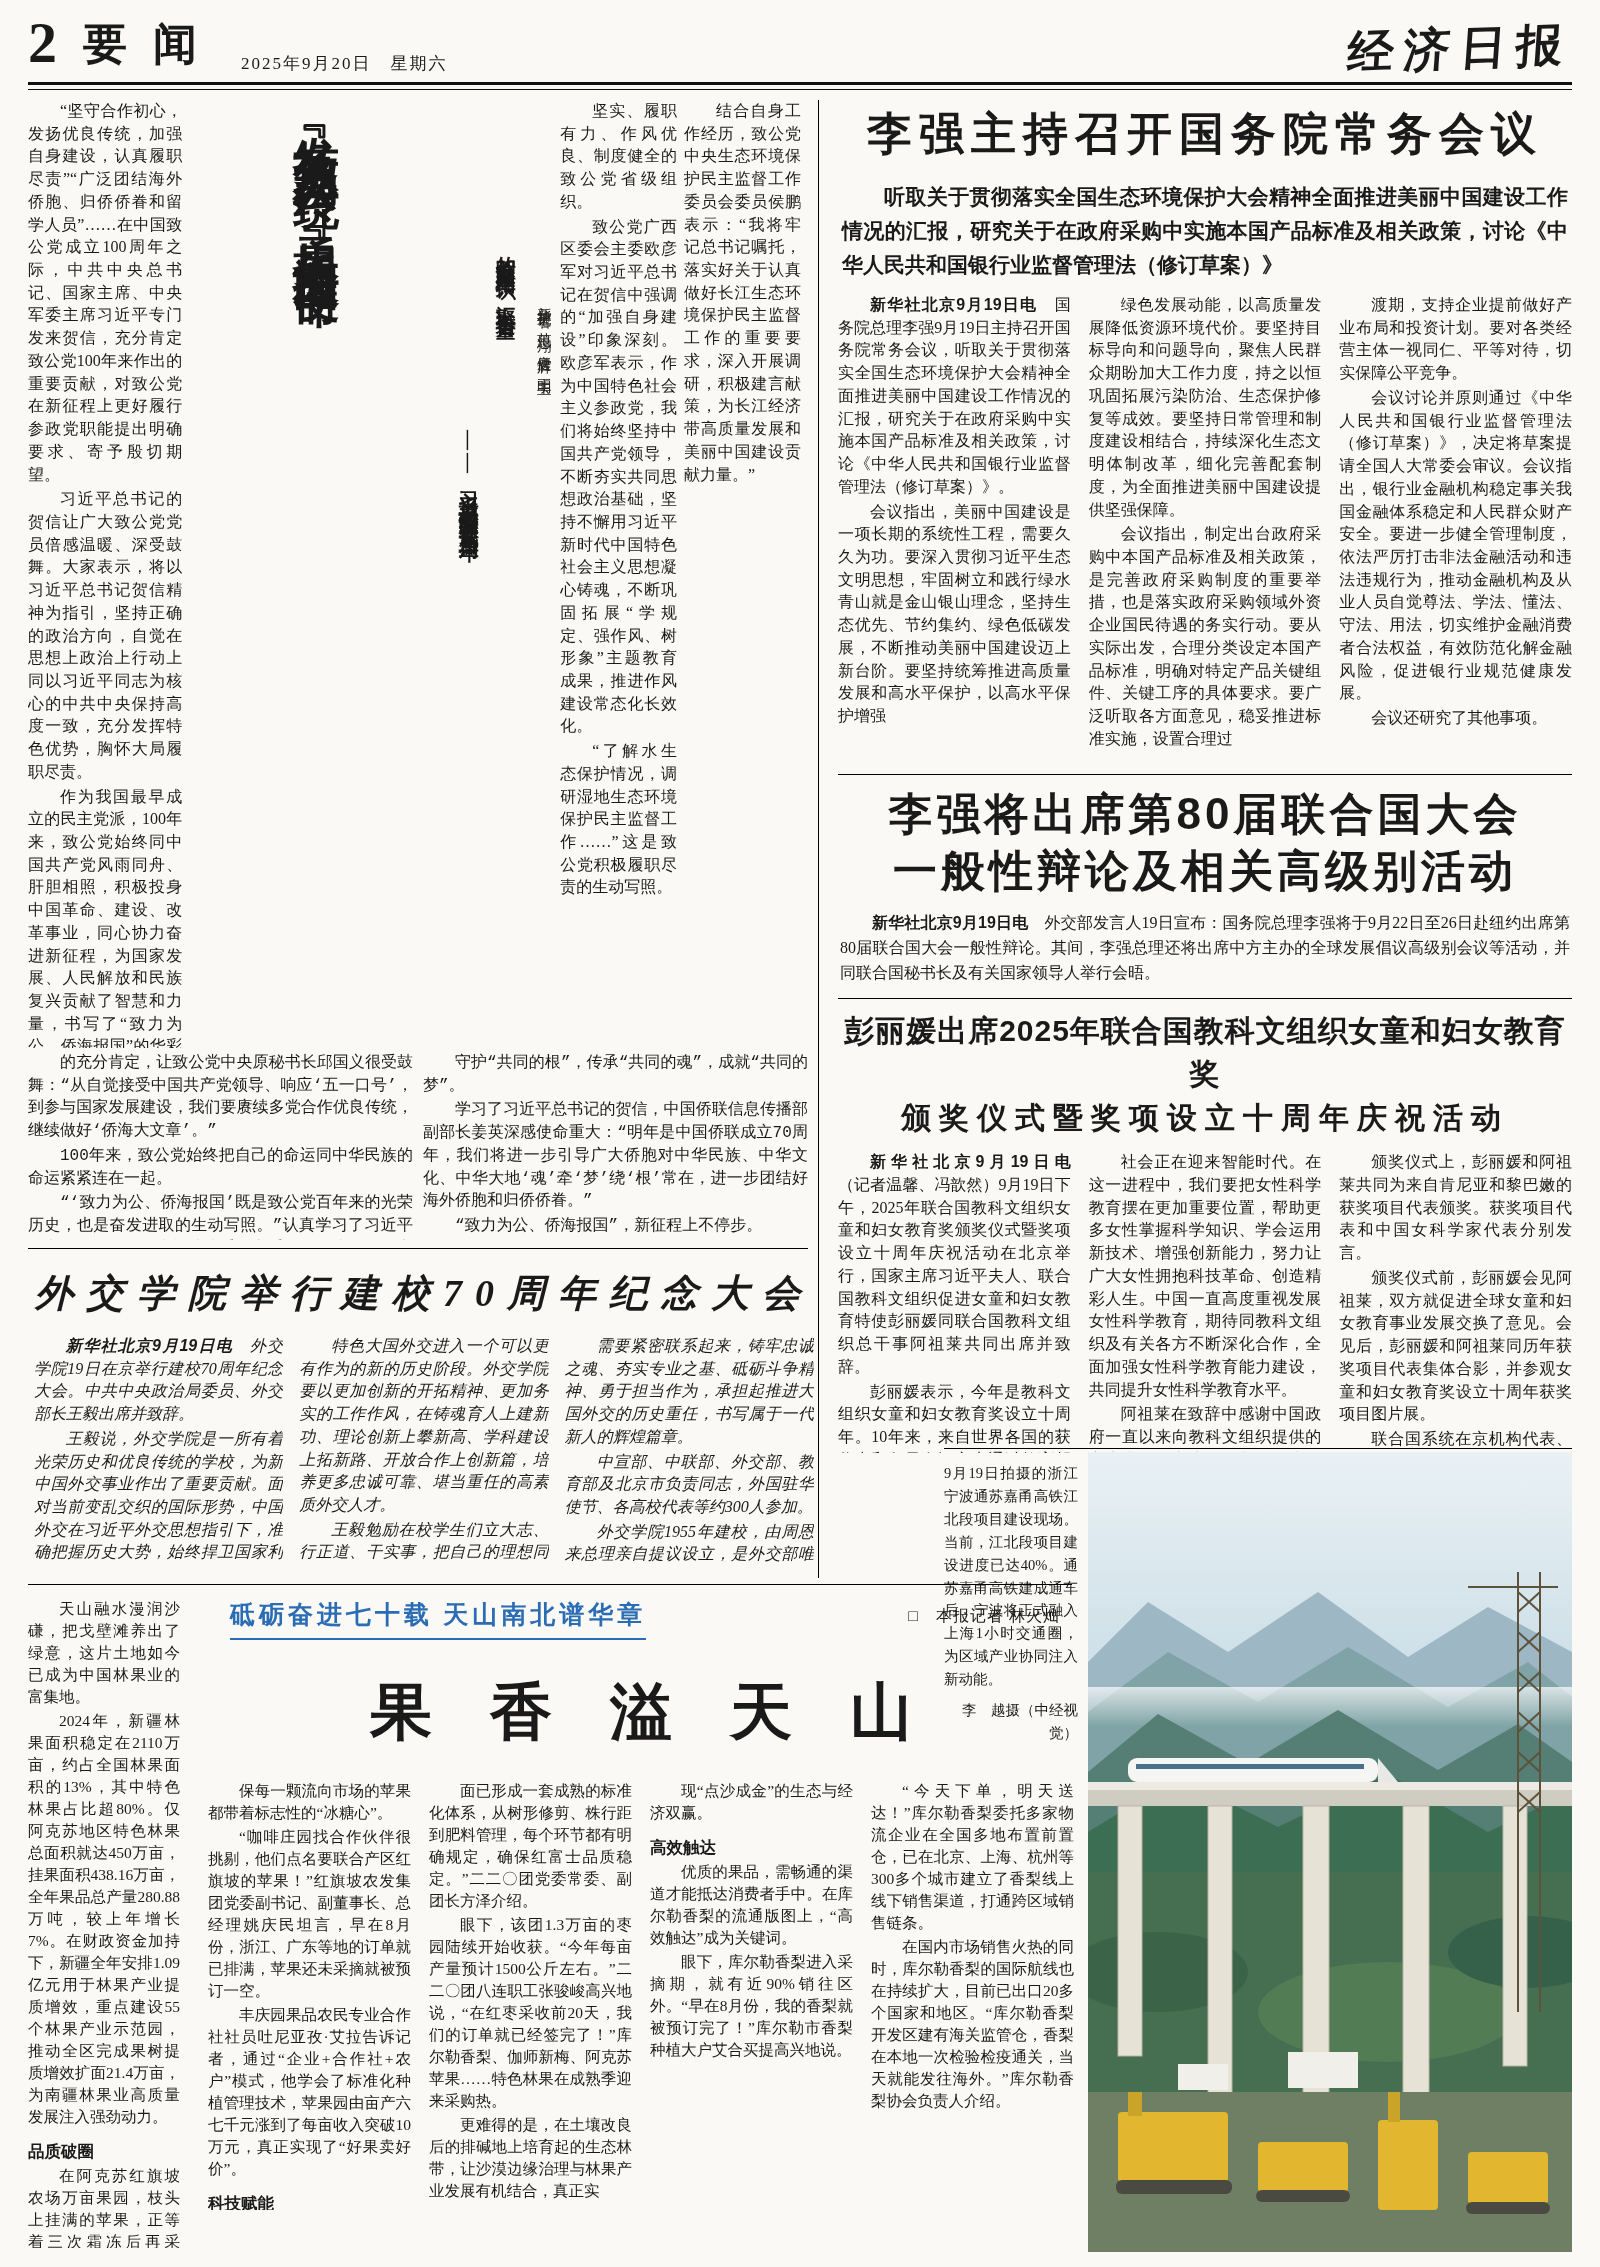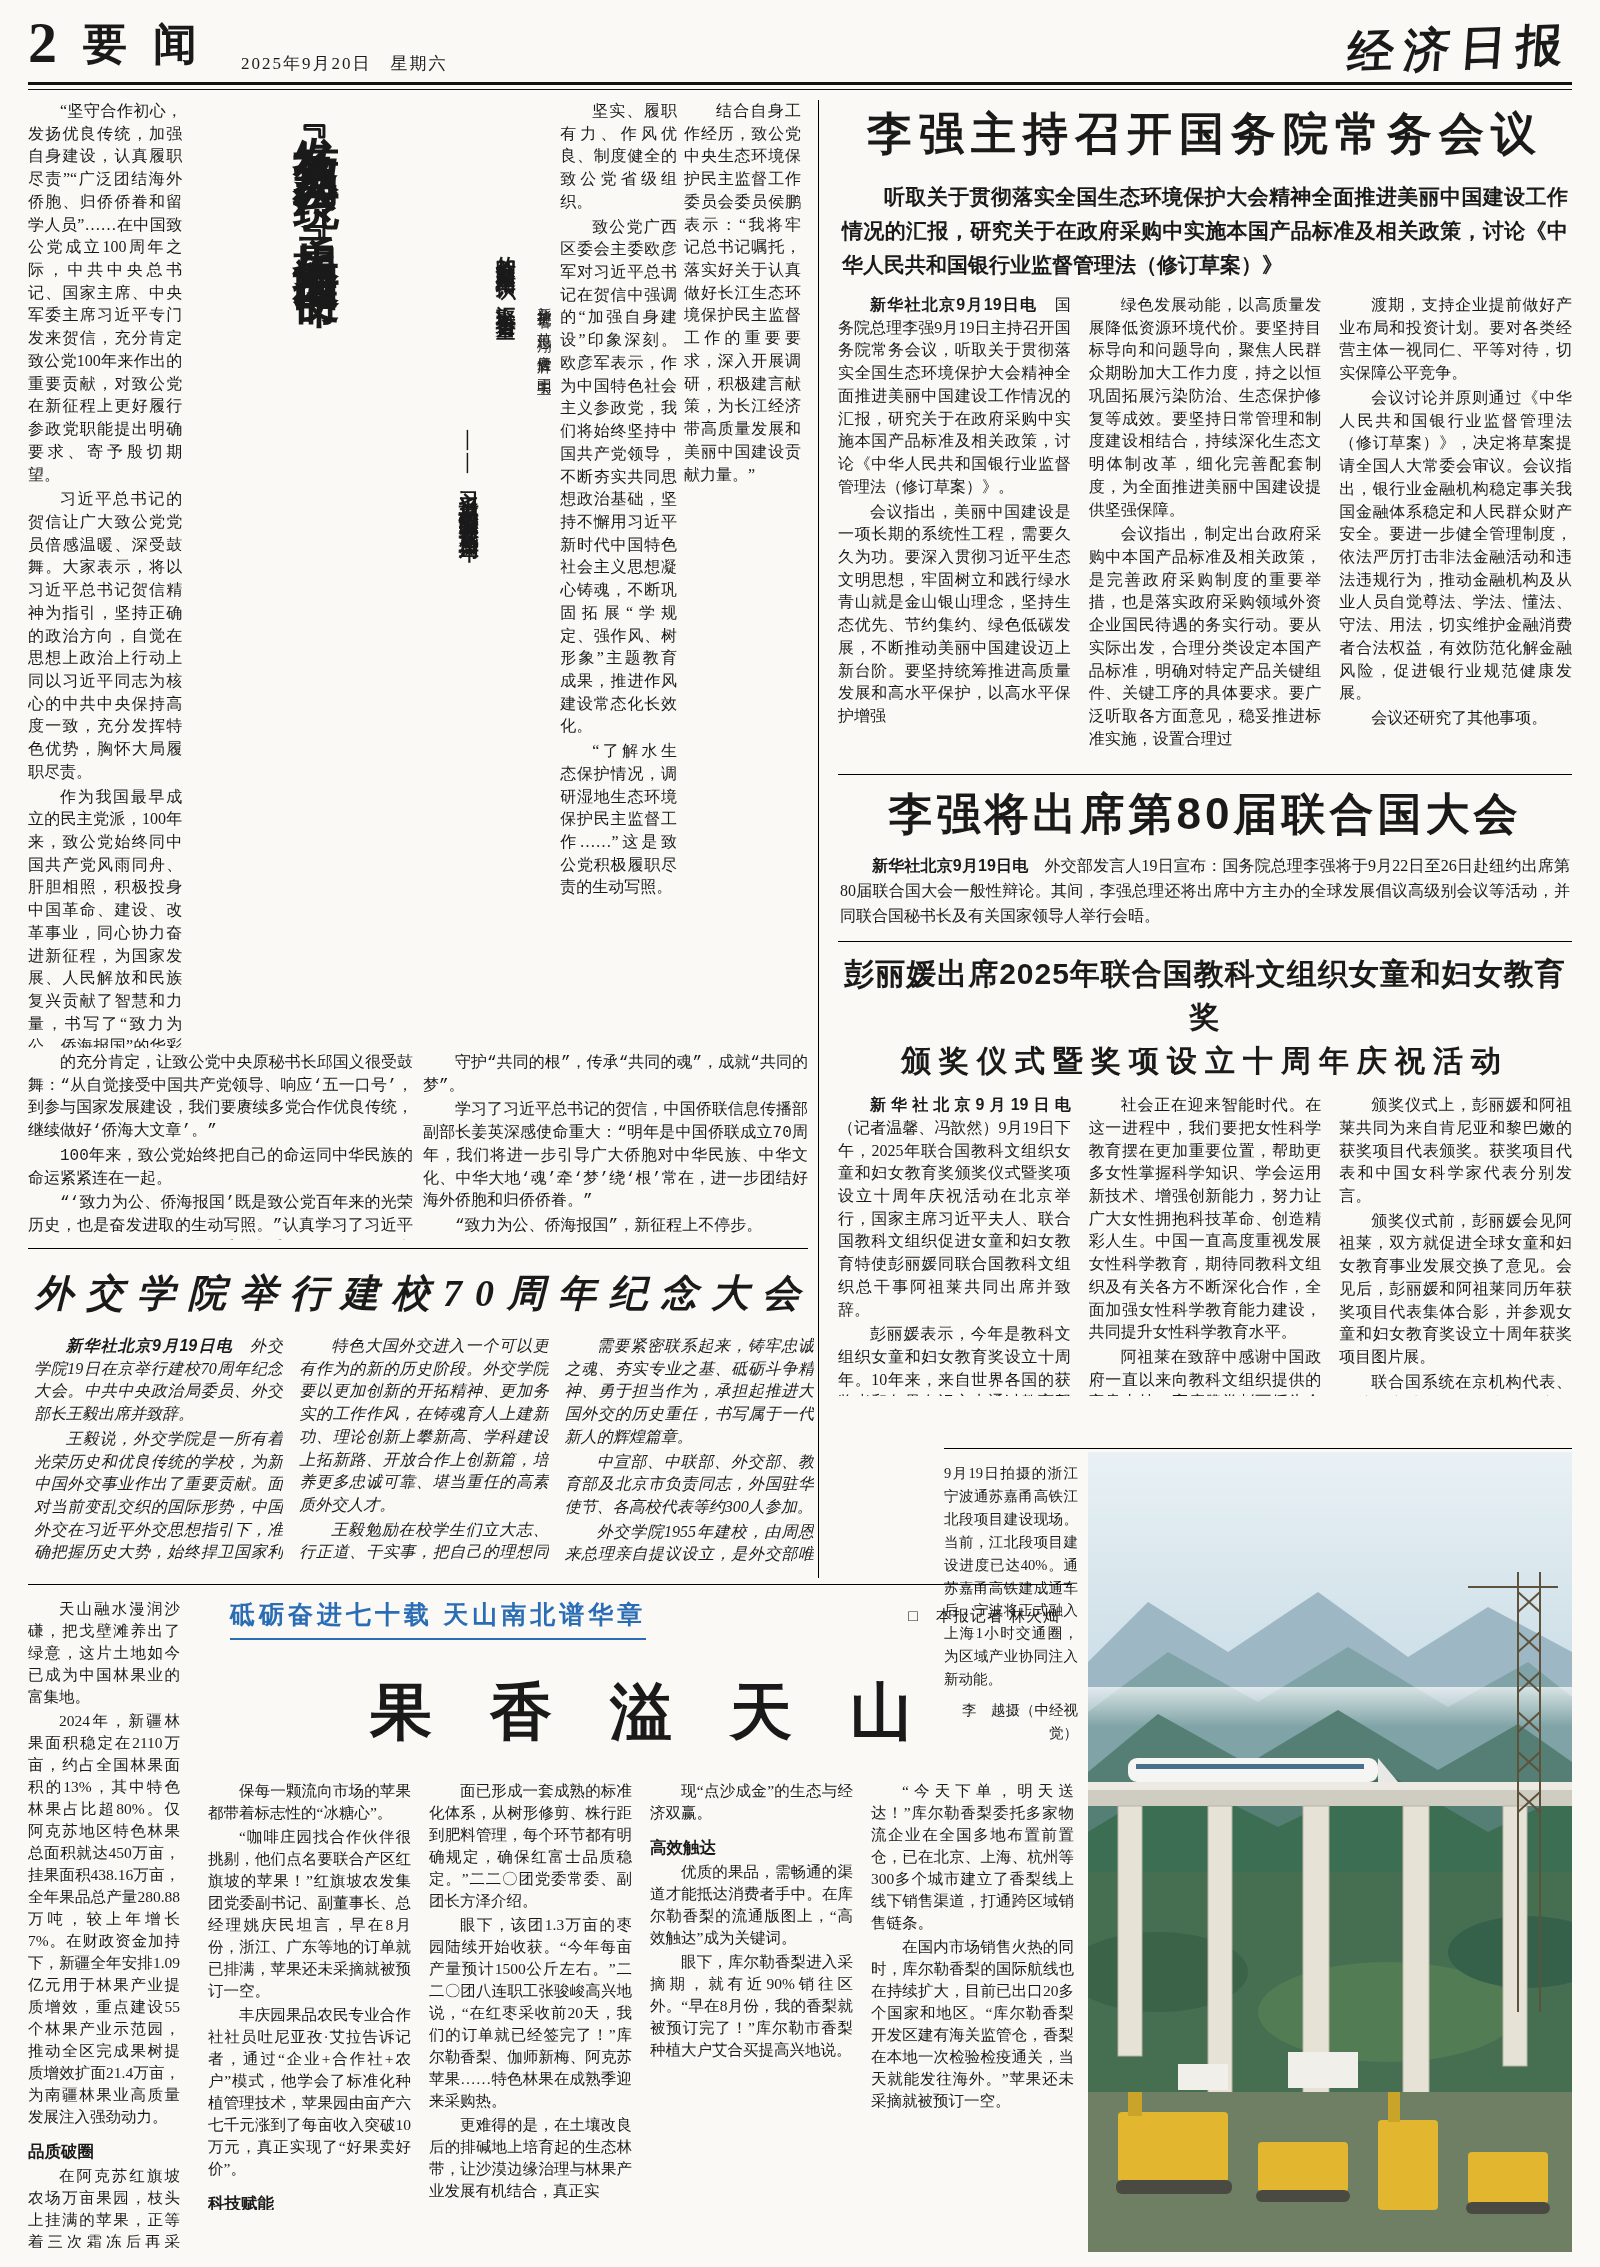--- a/index.html
+++ b/index.html
@@ -182,20 +182,21 @@
       </div>
     <div class="bodycol clip">
         <p>渡期，支持企业提前做好产业布局和投资计划。要对各类经营主体一视同仁、平等对待，切实保障公平竞争。</p>
         <p>会议讨论并原则通过《中华人民共和国银行业监督管理法（修订草案）》，决定将草案提请全国人大常委会审议。会议指出，银行业金融机构稳定事关我国金融体系稳定和人民群众财产安全。要进一步健全管理制度，依法严厉打击非法金融活动和违法违规行为，推动金融机构及从业人员自觉尊法、学法、懂法、守法、用法，切实维护金融消费者合法权益，有效防范化解金融风险，促进银行业规范健康发展。</p>
         <p>会议还研究了其他事项。</p>
       </div>
   </div>
   <div class="rb-hr"></div>
   <div class="un-headline">
     <div>李强将出席第80届联合国大会</div>
+    <div>一般性辩论及相关高级别活动</div>
   </div>
   <div class="un-body">
     <b>新华社北京9月19日电</b>　<span>外交部发言人19日宣布：国务院总理李强将于9月22日至26日赴纽约出席第80届联合国大会一般性辩论。其间，李强总理还将出席中方主办的全球发展倡议高级别会议等活动，并同联合国秘书长及有关国家领导人举行会晤。</span>
   </div>
   <div class="rb-hr"></div>
   <div class="ply-headline">
     <div>彭丽媛出席2025年联合国教科文组织女童和妇女教育奖</div>
     <div class="ply-line2">颁奖仪式暨奖项设立十周年庆祝活动</div>
   </div>
   <div class="ply-cols">
@@ -338,17 +339,17 @@
             <p>现“点沙成金”的生态与经济双赢。</p>
           </div>
         <p class="subhead">高效触达</p>
         <div>
             <p>优质的果品，需畅通的渠道才能抵达消费者手中。在库尔勒香梨的流通版图上，“高效触达”成为关键词。</p>
             <p>眼下，库尔勒香梨进入采摘期，就有近90%销往区外。“早在8月份，我的香梨就被预订完了！”库尔勒市香梨种植大户艾合买提高兴地说。</p>
           </div>
       </div>
       <div class="bodycol clip">
           <p>“今天下单，明天送达！”库尔勒香梨委托多家物流企业在全国多地布置前置仓，已在北京、上海、杭州等300多个城市建立了香梨线上线下销售渠道，打通跨区域销售链条。</p>
-          <p>在国内市场销售火热的同时，库尔勒香梨的国际航线也在持续扩大，目前已出口20多个国家和地区。“库尔勒香梨开发区建有海关监管仓，香梨在本地一次检验检疫通关，当天就能发往海外。”苹果还未采摘就被预订一空。</p>
+          <p>在国内市场销售火热的同时，库尔勒香梨的国际航线也在持续扩大，目前已出口20多个国家和地区。“库尔勒香梨开发区建有海关监管仓，香梨在本地一次检验检疫通关，当天就能发往海外。”库尔勒香梨协会负责人介绍。</p>
         </div>
     </div>
   </div>
 </div>
 
 </body></html>

